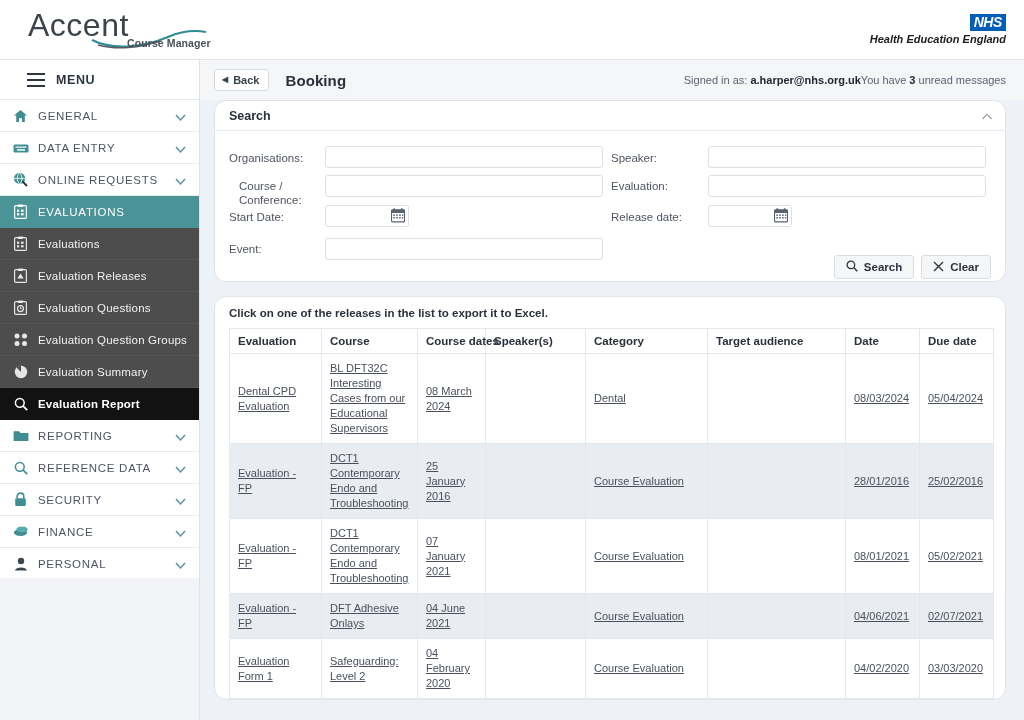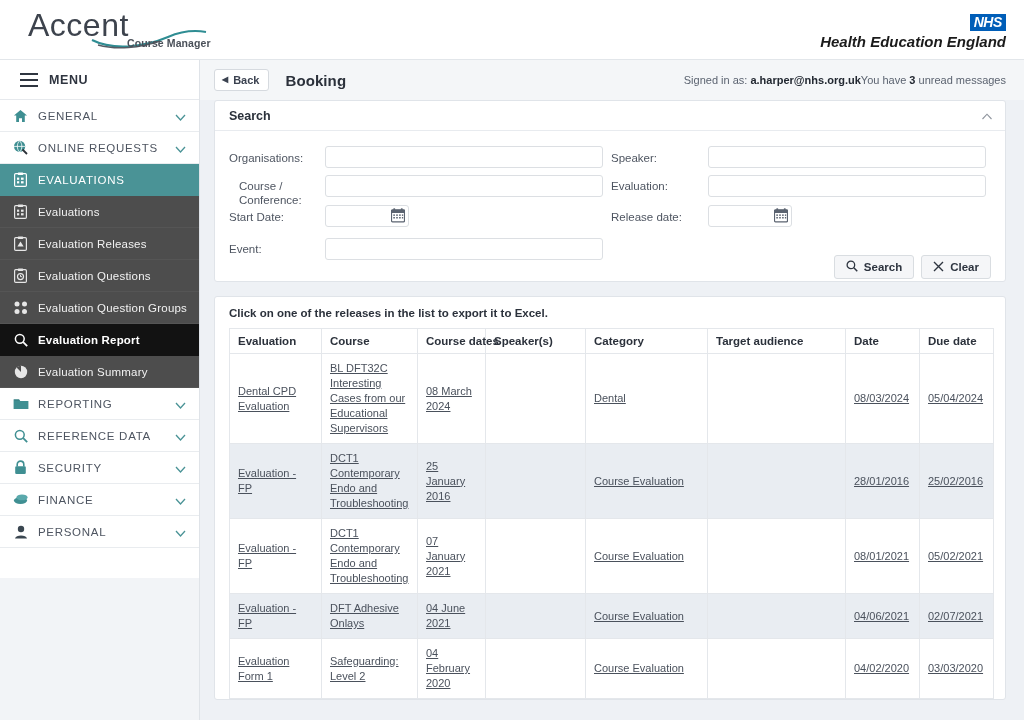--- a/index.html
+++ b/index.html
@@ -53,38 +53,38 @@
     font-family: "Liberation Sans", sans-serif;
     font-weight: bold;
     font-style: italic;
     font-size: 14px;
     letter-spacing: -0.4px;
     padding: 1px 4px 1px 4px;
     line-height: 15px;
   }
   #nhs-strap {
     margin-top: 2px;
-    font-size: 15px;
+    font-size: 11px;
     font-weight: bold;
     font-style: italic;
     color: #1b1b1b;
     letter-spacing: 0;
   }
 
   
   #sidebar {
     position: absolute; left: 0; top: 60px;
     width: 200px; height: 660px;
     background: #ffffff;
     border-right: 1px solid #dfe3e8;
   }
   #menu-header {
     height: 40px;
     display: flex; align-items: center;
-    padding-left: 20px;
+    padding-left: 27px;
     border-bottom: 1px solid #e6e9ed;
     background:#fff;
   }
   #menu-header .burger { width: 18px; height: 14px; position: relative; margin-right: 11px;}
   #menu-header .burger i {
     position: absolute; left: 0; width: 18px; height: 2px; background: #2f3540; display:block;
   }
   #menu-header .burger i:nth-child(1){ top: 0; }
   #menu-header .burger i:nth-child(2){ top: 6px; }
   #menu-header .burger i:nth-child(3){ top: 12px; }
@@ -169,21 +169,21 @@
   #topbar .right {
     margin-left: auto;
     display: flex; align-items: center; 
     font-size: 11px; color: #5b6370;
   }
   #topbar .right b { color: #222831; }
 
   .panel {
     background: #ffffff;
     border: 1px solid #e0e4e9;
-    border-radius: 3px;
+    border-radius: 12px;
     margin: 0 18px 14px 14px;
   }
   .panel-head {
     position: relative;
     height: 30px;
     display: flex; align-items: center;
     padding: 0 14px;
     border-bottom: 1px solid #e8ebef;
   }
   .panel-head .ttl { font-size: 12.5px; font-weight: bold; color: #2b313b; }
@@ -290,20 +290,35 @@
         </svg>
     </span>
     <span class="txt">GENERAL</span>
     <span class="chev">
       <svg width="11" height="8" viewBox="0 0 11 8">
           <path d="M1 1 L5.5 6 L10 1" fill="none" stroke="#4a9396" stroke-width="1.3"></path>
         </svg>
     </span>
   </div>
 
+  <div class="nav-item group">
+    <span class="ico">
+      <svg width="16" height="12" viewBox="0 0 16 12">
+          <rect x="0.5" y="2.5" width="15" height="8" rx="1.5" fill="#3f8f92"></rect>
+          <rect x="2.5" y="4.5" width="11" height="1.2" fill="#ffffff"></rect>
+          <rect x="4" y="7.2" width="8" height="1.5" fill="#ffffff"></rect>
+        </svg>
+    </span>
+    <span class="txt">DATA ENTRY</span>
+    <span class="chev">
+      <svg width="11" height="8" viewBox="0 0 11 8">
+          <path d="M1 1 L5.5 6 L10 1" fill="none" stroke="#4a9396" stroke-width="1.3"></path>
+        </svg>
+    </span>
+  </div>
 
   <div class="nav-item group">
     <span class="ico">
       <svg width="15" height="15" viewBox="0 0 15 15">
           <circle cx="6.6" cy="6.4" r="5.6" fill="#3f8f92"></circle>
           <path d="M1 6.4 H12.2 M6.6 .8 C3.6 3.5 3.6 9.3 6.6 12 M6.6 .8 C9.6 3.5 9.6 9.3 6.6 12" fill="none" stroke="#ffffff" stroke-width=".8"></path>
           <path d="M9.5 9.5 L14 14" stroke="#2b3138" stroke-width="1.8" fill="none"></path>
         </svg>
     </span>
     <span class="txt">ONLINE REQUESTS</span>
@@ -370,38 +385,38 @@
       <svg width="14" height="14" viewBox="0 0 14 14">
           <rect x="0.5" y="0.5" width="5" height="5" rx="2.5" fill="#e6e6e6"></rect>
           <rect x="8" y="0.5" width="5" height="5" rx="2.5" fill="#e6e6e6"></rect>
           <rect x="0.5" y="8" width="5" height="5" rx="2.5" fill="#e6e6e6"></rect>
           <rect x="8" y="8" width="5" height="5" rx="2.5" fill="#e6e6e6"></rect>
         </svg>
     </span>
     <span class="txt">Evaluation Question Groups</span>
   </div>
 
+  <div class="nav-item sub">
+    <span class="ico">
+      <svg width="14" height="14" viewBox="0 0 14 14">
+          <circle cx="7" cy="7" r="6.2" fill="#e6e6e6"></circle>
+          <path d="M7 7 L7 0.8 A6.2 6.2 0 0 0 2.6 2.6 Z" fill="#4d4d4d"></path>
+        </svg>
+    </span>
+    <span class="txt">Evaluation Summary</span>
+  </div>
+
   <div class="nav-item sub selected">
     <span class="ico">
       <svg width="14" height="14" viewBox="0 0 14 14">
           <circle cx="5.8" cy="5.8" r="4.4" fill="none" stroke="#ffffff" stroke-width="1.5"></circle>
           <path d="M9.2 9.2 L13.2 13.2" stroke="#ffffff" stroke-width="1.8" fill="none"></path>
         </svg>
     </span>
     <span class="txt">Evaluation Report</span>
-  </div>
-
-  <div class="nav-item sub">
-    <span class="ico">
-      <svg width="14" height="14" viewBox="0 0 14 14">
-          <circle cx="7" cy="7" r="6.2" fill="#e6e6e6"></circle>
-          <path d="M7 7 L7 0.8 A6.2 6.2 0 0 0 2.6 2.6 Z" fill="#4d4d4d"></path>
-        </svg>
-    </span>
-    <span class="txt">Evaluation Summary</span>
   </div>
 
   <div class="nav-item group">
     <span class="ico">
       <svg width="16" height="13" viewBox="0 0 16 13">
           <path d="M0.6 2.4 H6 L7.3 4 H15.4 V12 H0.6 Z" fill="#3f8f92"></path>
           <path d="M0.6 2.4 H6 L7 3.6 H1.6 Z" fill="#357a7d"></path>
         </svg>
     </span>
     <span class="txt">REPORTING</span>

